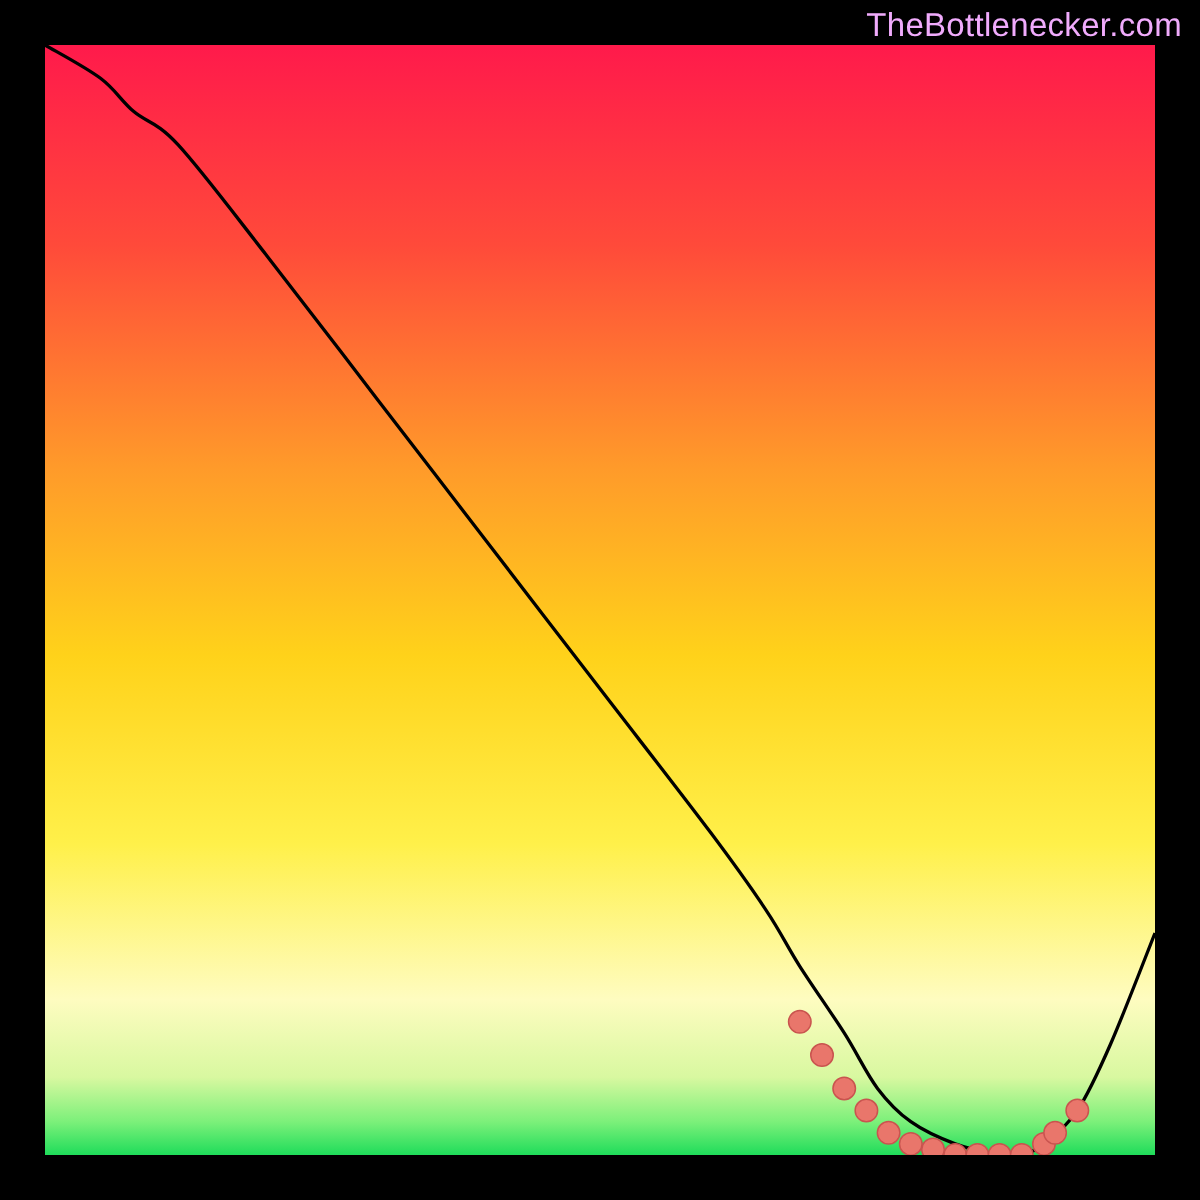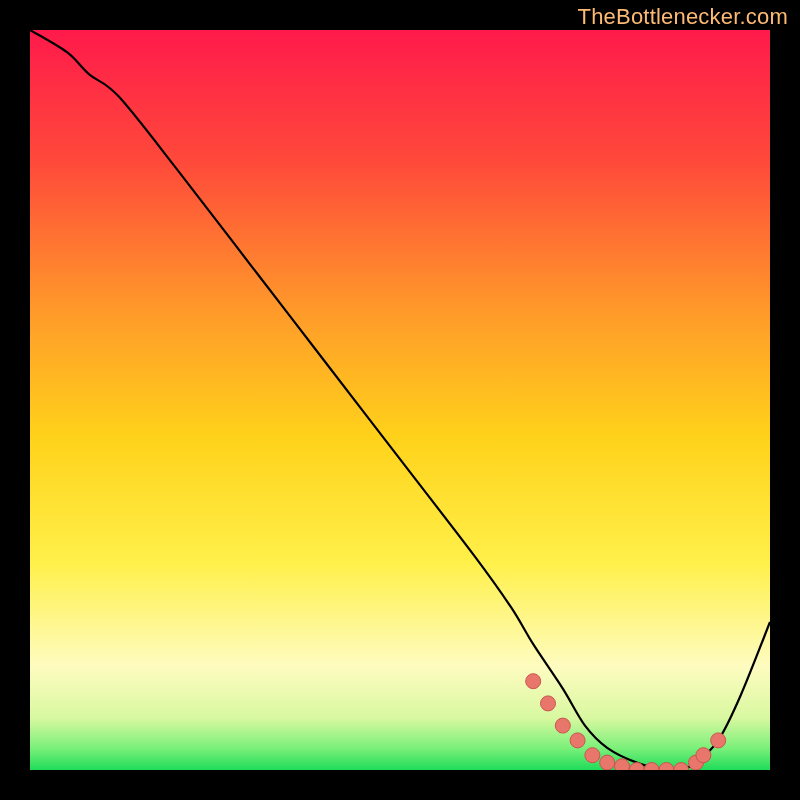--- a/index.html
+++ b/index.html
@@ -19,21 +19,21 @@
   }
   svg {
     position: absolute;
     top: 0;
     left: 0;
   }
   .attribution {
     position: absolute;
     top: 4px;
     right: 12px;
-    color: #fdba74;
+    color: #f0abfc;
     font-size: 22px;
     letter-spacing: 0.2px;
     font-weight: 400;
   }
 </style>
 </head>
 <body>
 
 <div class="canvas-wrap">
   <svg width="800" height="800" viewBox="0 0 800 800">

